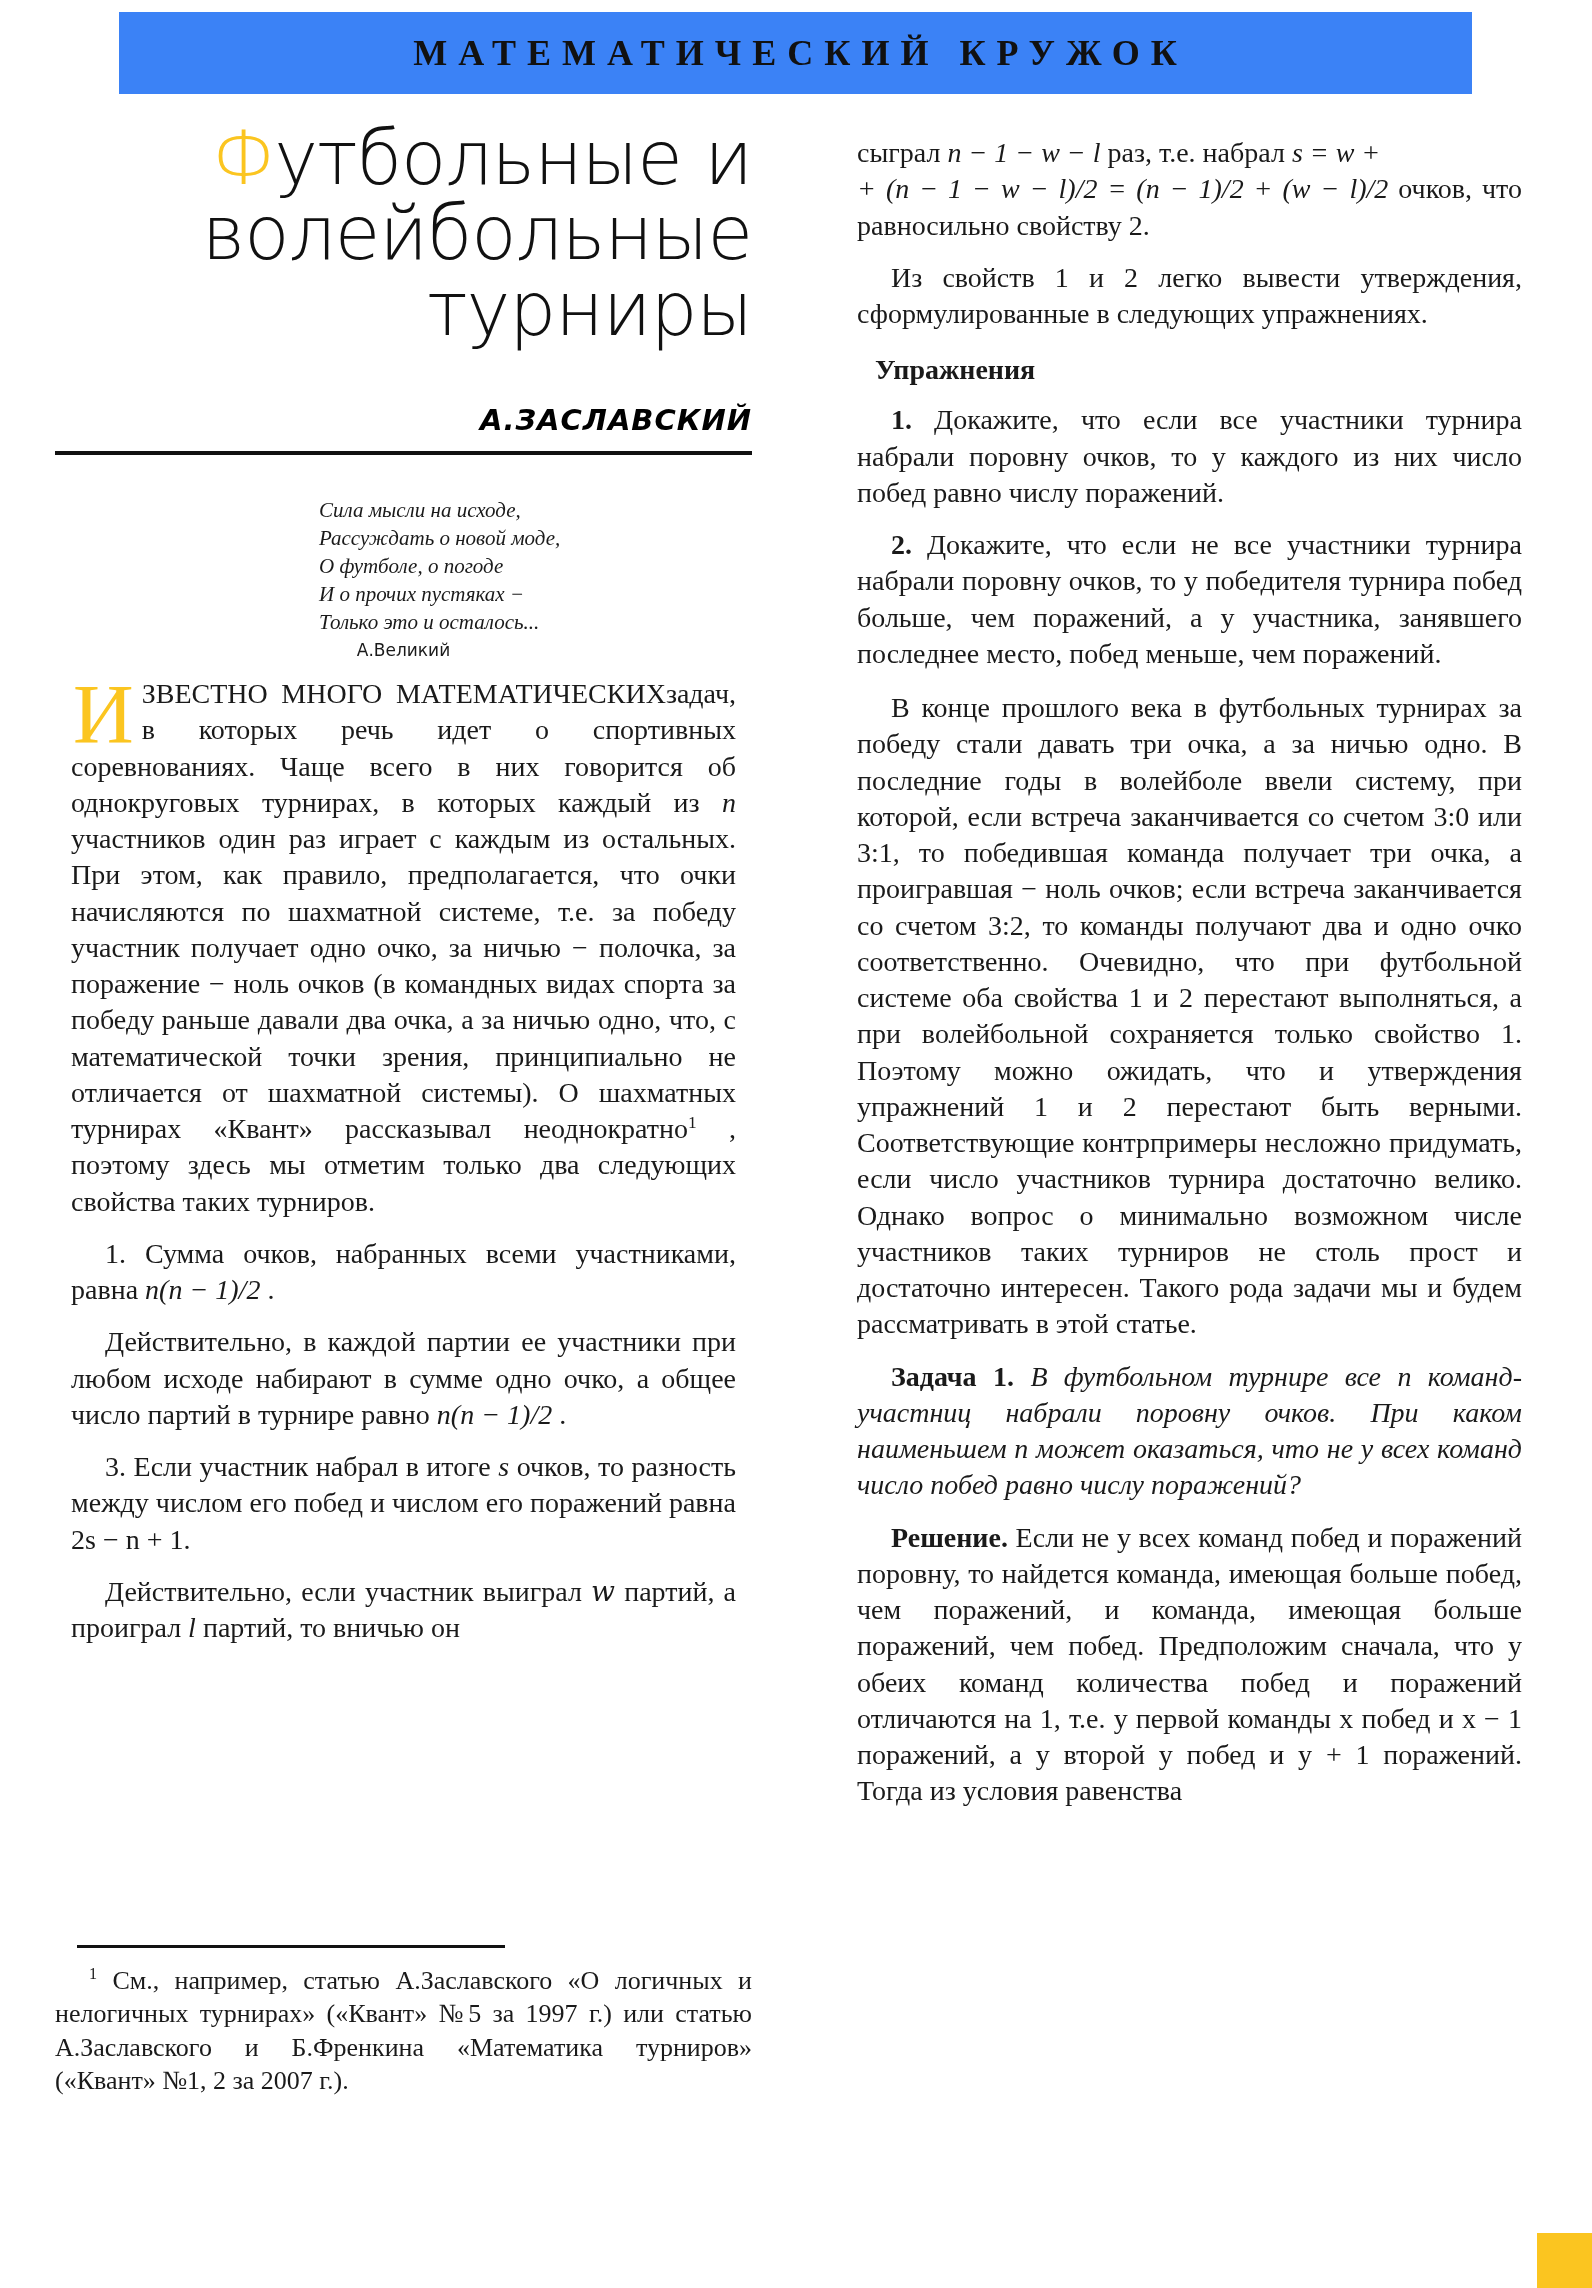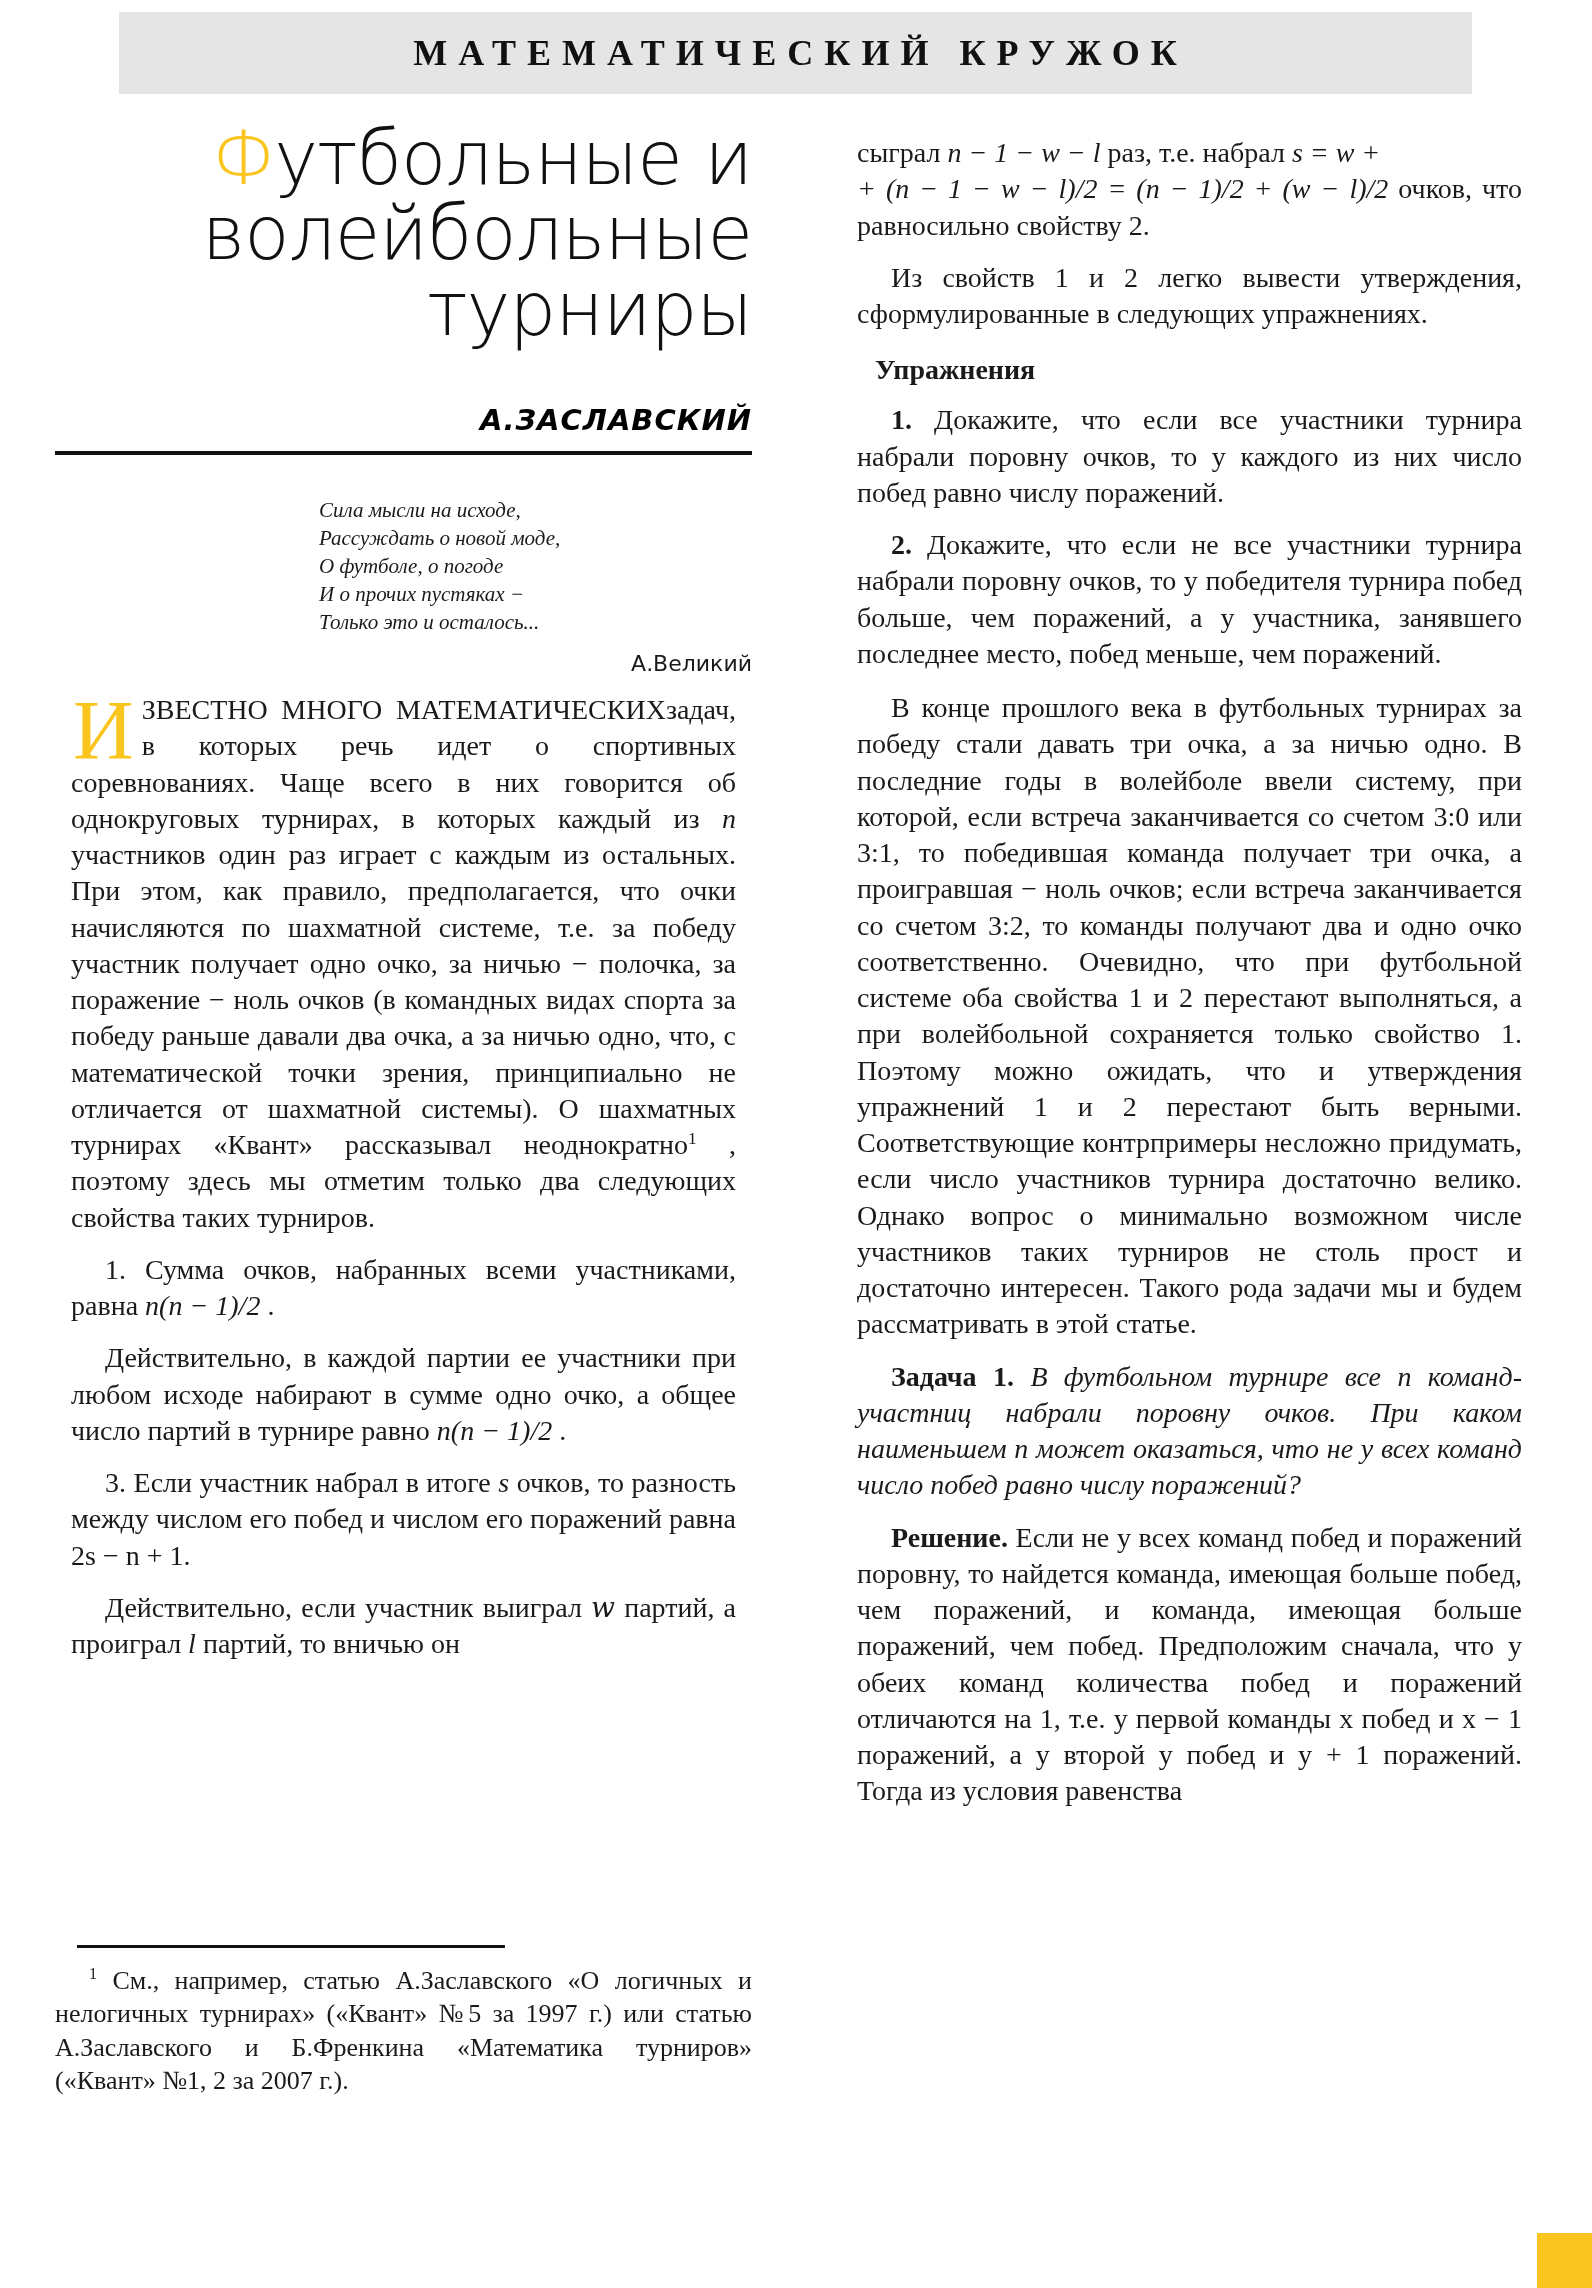--- a/index.html
+++ b/index.html
@@ -11,21 +11,21 @@
     position:relative;
     overflow:hidden;
   }
   .page{position:relative;width:1592px;height:2289px;}
 
   
   .banner{
     position:absolute;
     left:119px;top:12px;
     width:1353px;height:82px;
-    background:#e5e5e5;
+    background:#3b82f6;
   }
   .banner-title{
     position:absolute;
     left:0;top:0;width:100%;height:82px;
     display:flex;align-items:center;justify-content:center;
     font-family:"Liberation Serif", serif;
     font-weight:700;
     font-size:36px;
     letter-spacing:11px;
     color:#111;
@@ -78,23 +78,23 @@
     font-family:Liberation Serif, serif;
     font-style:italic;
     font-size:21px;
     line-height:1.33;
     text-align:left;
     margin-top:42px;
     margin-left:264px;
   }
   .epigraph-sign{
     font-family:"DejaVu Sans", sans-serif;
-    font-size:22px;
-    text-align:right;
-    margin-top:14px;
+    font-size:17px;
+    text-align:center;
+    margin-top:3px;
   }
 
   
   p.body{
     font-size:28px;
     line-height:1.295;
     margin:16px;
     text-align:justify;
     text-indent:34px;
     hyphens:auto;

